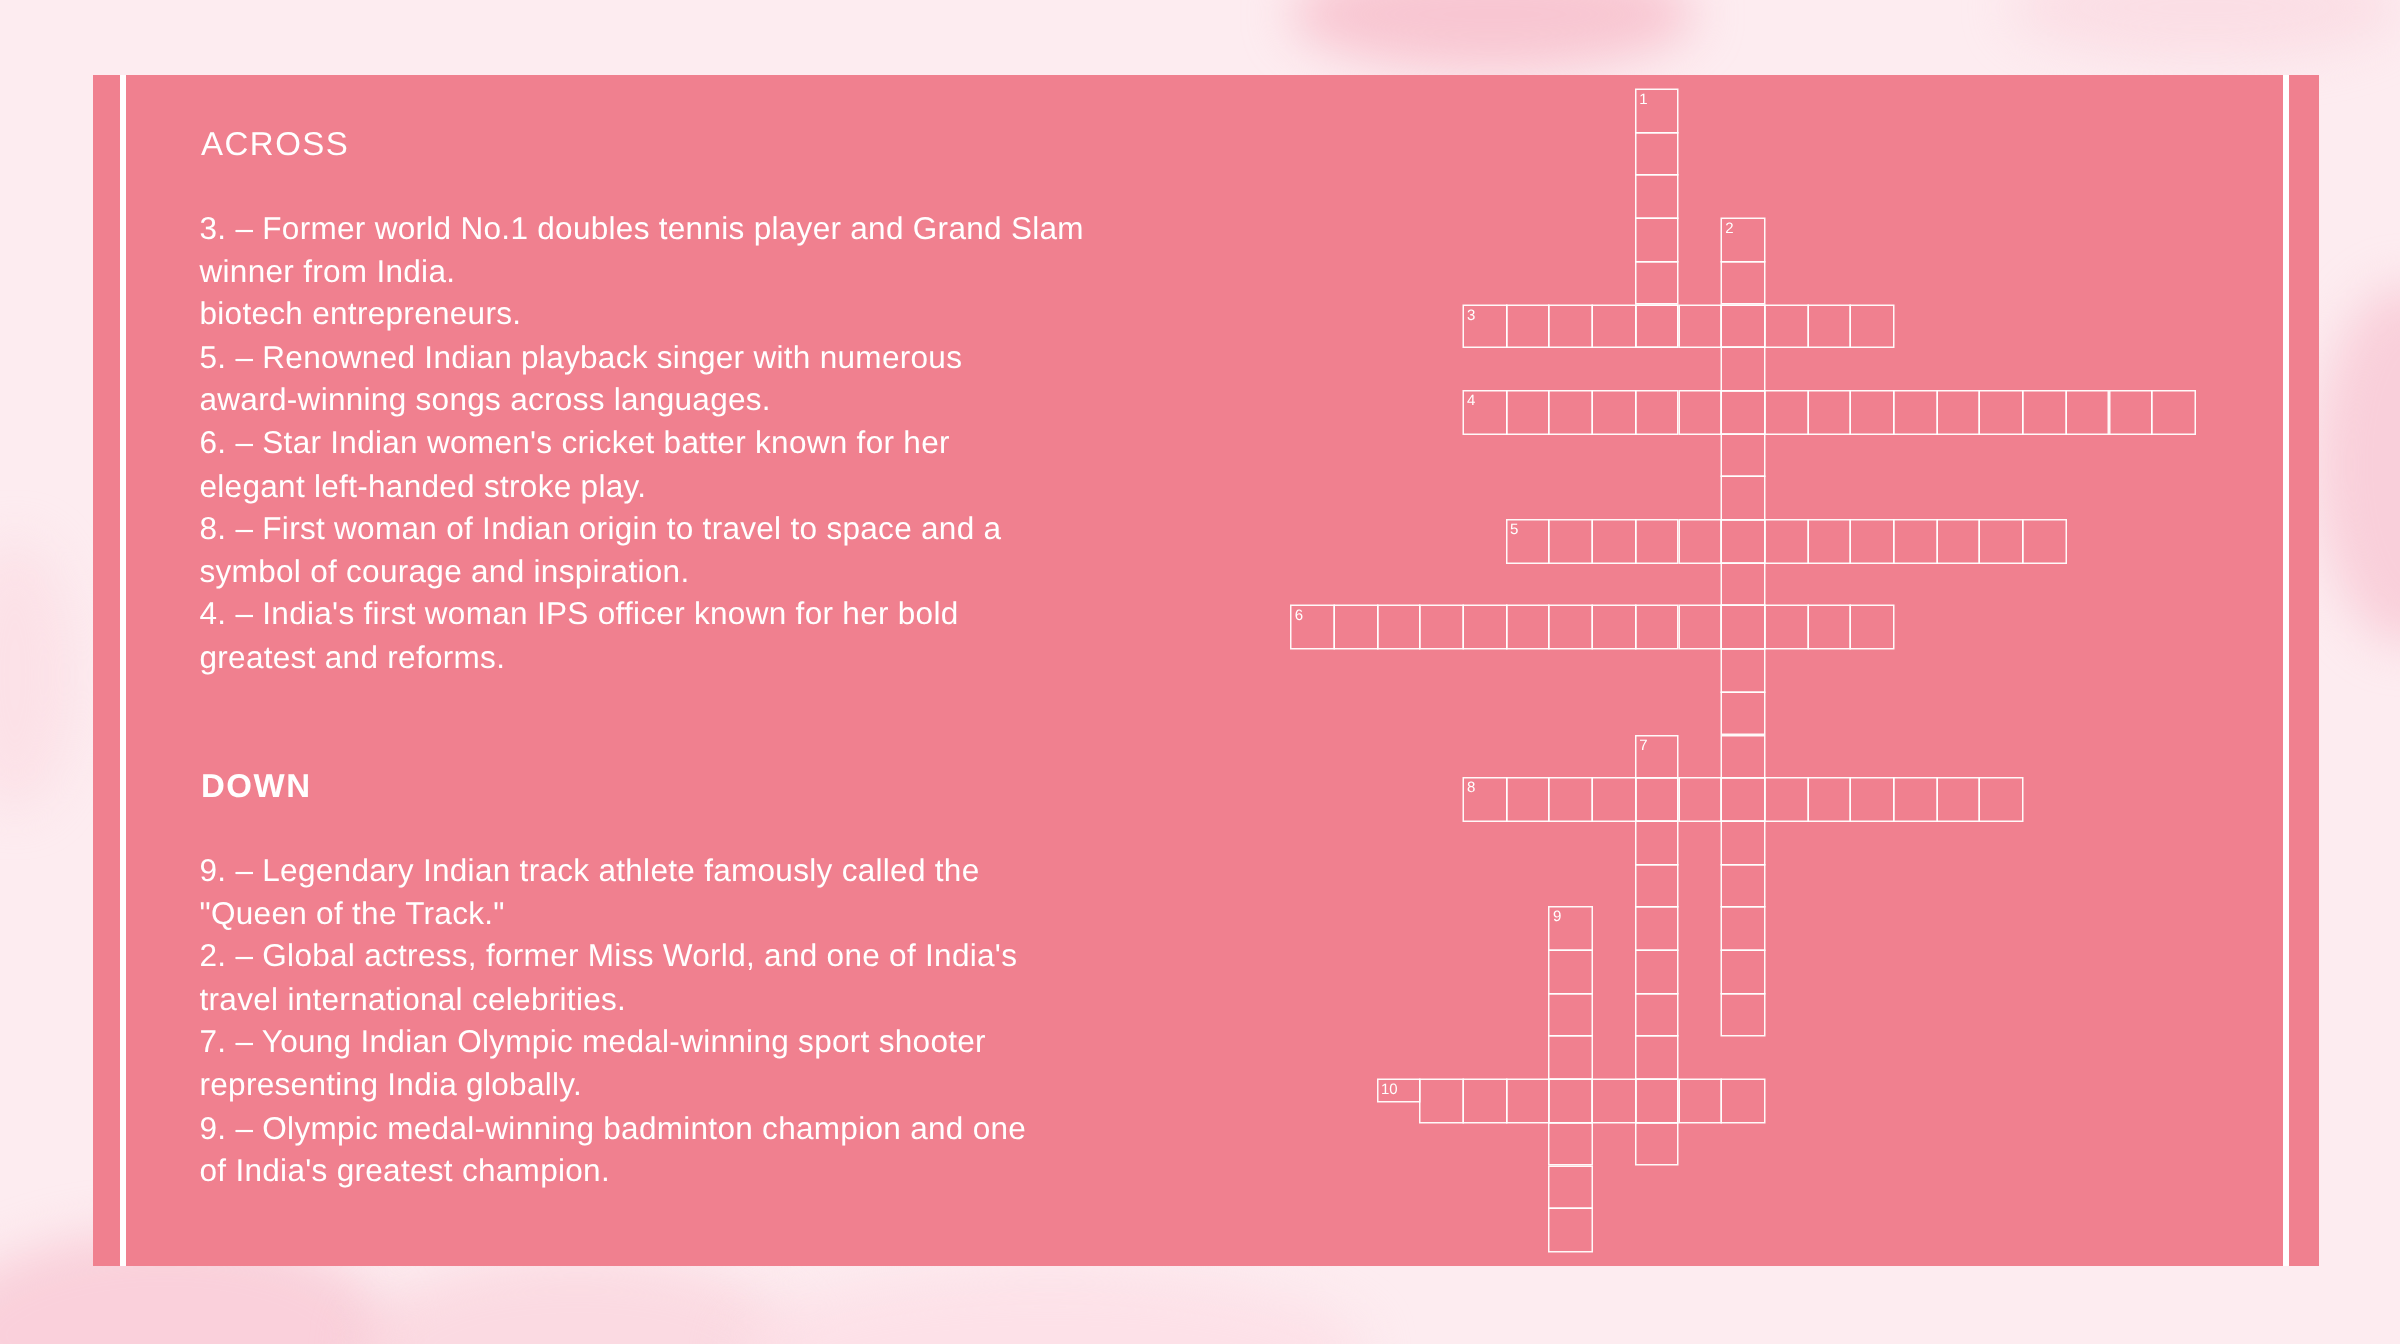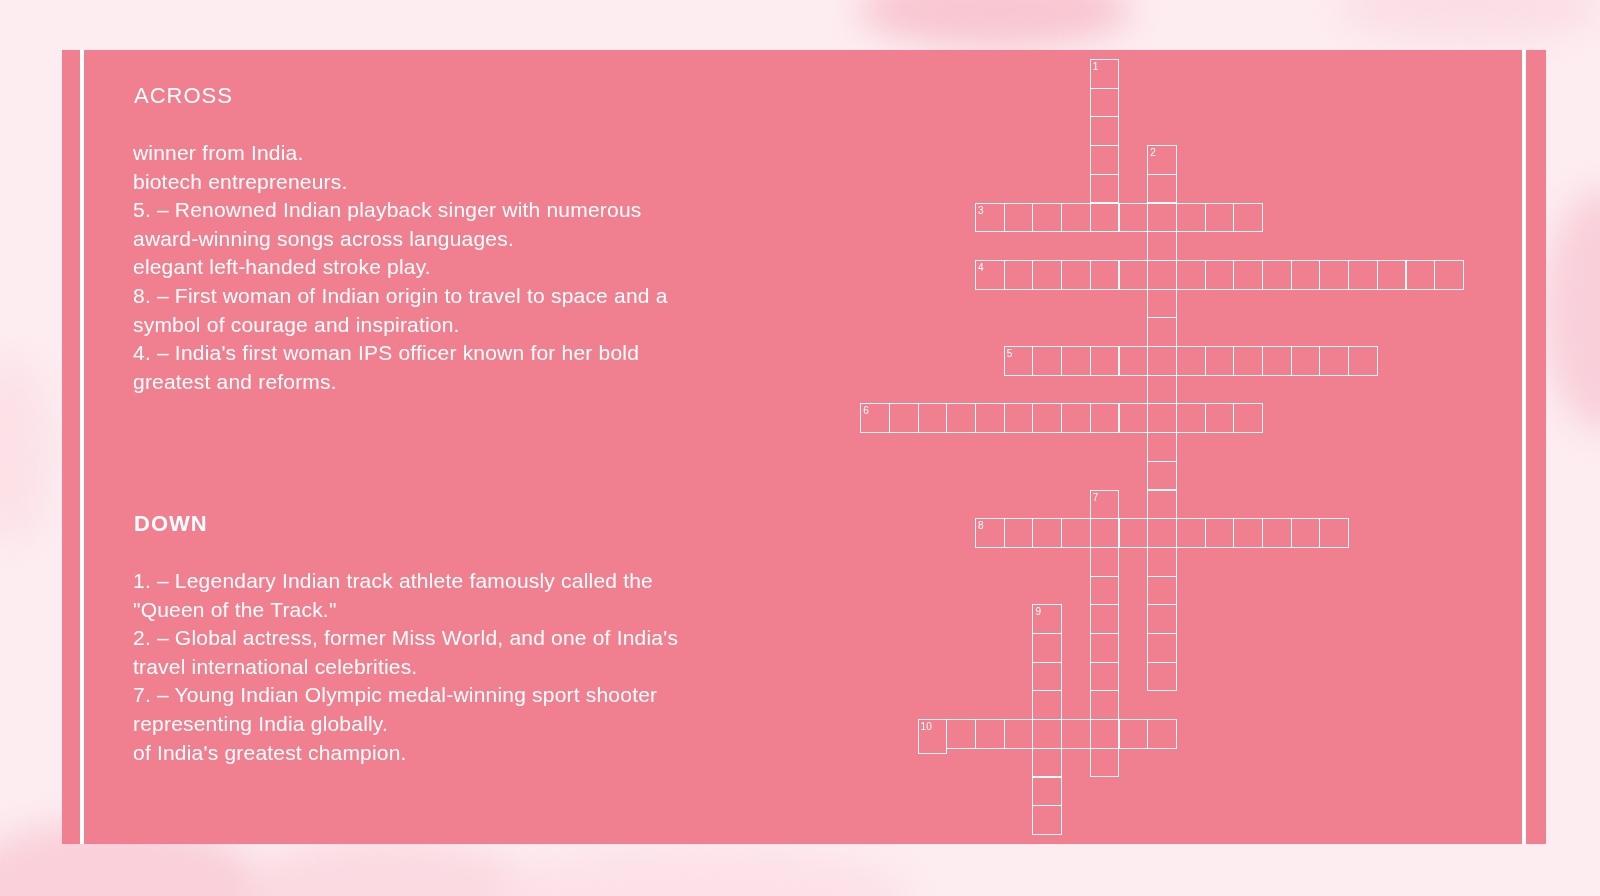--- a/index.html
+++ b/index.html
@@ -58,39 +58,42 @@
   <div class="petal p-bottomleft2"></div>
   <div class="petal p-bottomcenter"></div>
 
   <div class="panel">
     <div class="accent-line left"></div>
     <div class="accent-line right"></div>
   </div>
 
   <div class="sec-title across">ACROSS</div>
   <div class="clue-lines across">
+      <div>3. – Former world No.1 doubles tennis player and Grand Slam</div>
       <div>winner from India.</div>
       <div>biotech entrepreneurs.</div>
       <div>5. – Renowned Indian playback singer with numerous</div>
       <div>award-winning songs across languages.</div>
+      <div>6. – Star Indian women's cricket batter known for her</div>
       <div>elegant left-handed stroke play.</div>
       <div>8. – First woman of Indian origin to travel to space and a</div>
       <div>symbol of courage and inspiration.</div>
       <div>4. – India's first woman IPS officer known for her bold</div>
       <div>greatest and reforms.</div>
     </div>
 
   <div class="sec-title down">DOWN</div>
   <div class="clue-lines down">
-      <div>1. – Legendary Indian track athlete famously called the</div>
+      <div>9. – Legendary Indian track athlete famously called the</div>
       <div>"Queen of the Track."</div>
       <div>2. – Global actress, former Miss World, and one of India's</div>
       <div>travel international celebrities.</div>
       <div>7. – Young Indian Olympic medal-winning sport shooter</div>
       <div>representing India globally.</div>
+      <div>9. – Olympic medal-winning badminton champion and one</div>
       <div>of India's greatest champion.</div>
     </div>
 
   <div class="grid">
       <div class="cell" style="left: 1089.8px; top: 59px; width: 29.7px; height: 29.7px;">
         <span class="cell-num">1</span>
       </div>
       <div class="cell" style="left: 1089.8px; top: 87.7px; width: 29.7px; height: 29.7px;"></div>
       <div class="cell" style="left: 1089.8px; top: 116.4px; width: 29.7px; height: 29.7px;"></div>
       <div class="cell" style="left: 1089.8px; top: 145.1px; width: 29.7px; height: 29.7px;"></div>
@@ -209,21 +212,21 @@
       <div class="cell" style="left: 1032.4px; top: 604.3px; width: 29.7px; height: 29.7px;">
         <span class="cell-num">9</span>
       </div>
       <div class="cell" style="left: 1032.4px; top: 633px; width: 29.7px; height: 29.7px;"></div>
       <div class="cell" style="left: 1032.4px; top: 661.7px; width: 29.7px; height: 29.7px;"></div>
       <div class="cell" style="left: 1032.4px; top: 690.4px; width: 29.7px; height: 29.7px;"></div>
       <div class="cell" style="left: 1032.4px; top: 719.1px; width: 29.7px; height: 29.7px;"></div>
       <div class="cell" style="left: 1032.4px; top: 747.8px; width: 29.7px; height: 29.7px;"></div>
       <div class="cell" style="left: 1032.4px; top: 776.5px; width: 29.7px; height: 29.7px;"></div>
       <div class="cell" style="left: 1032.4px; top: 805.2px; width: 29.7px; height: 29.7px;"></div>
-      <div class="cell" style="left: 917.6px; top: 719.1px; width: 29.7px; height: 35px;">
+      <div class="cell" style="left: 917.6px; top: 719.1px; width: 29.7px; height: 16px;">
         <span class="cell-num">10</span>
       </div>
       <div class="cell" style="left: 946.3px; top: 719.1px; width: 29.7px; height: 29.7px;"></div>
       <div class="cell" style="left: 975px; top: 719.1px; width: 29.7px; height: 29.7px;"></div>
       <div class="cell" style="left: 1003.7px; top: 719.1px; width: 29.7px; height: 29.7px;"></div>
       <div class="cell" style="left: 1032.4px; top: 719.1px; width: 29.7px; height: 29.7px;"></div>
       <div class="cell" style="left: 1061.1px; top: 719.1px; width: 29.7px; height: 29.7px;"></div>
       <div class="cell" style="left: 1089.8px; top: 719.1px; width: 29.7px; height: 29.7px;"></div>
       <div class="cell" style="left: 1118.5px; top: 719.1px; width: 29.7px; height: 29.7px;"></div>
       <div class="cell" style="left: 1147.2px; top: 719.1px; width: 29.7px; height: 29.7px;"></div>

